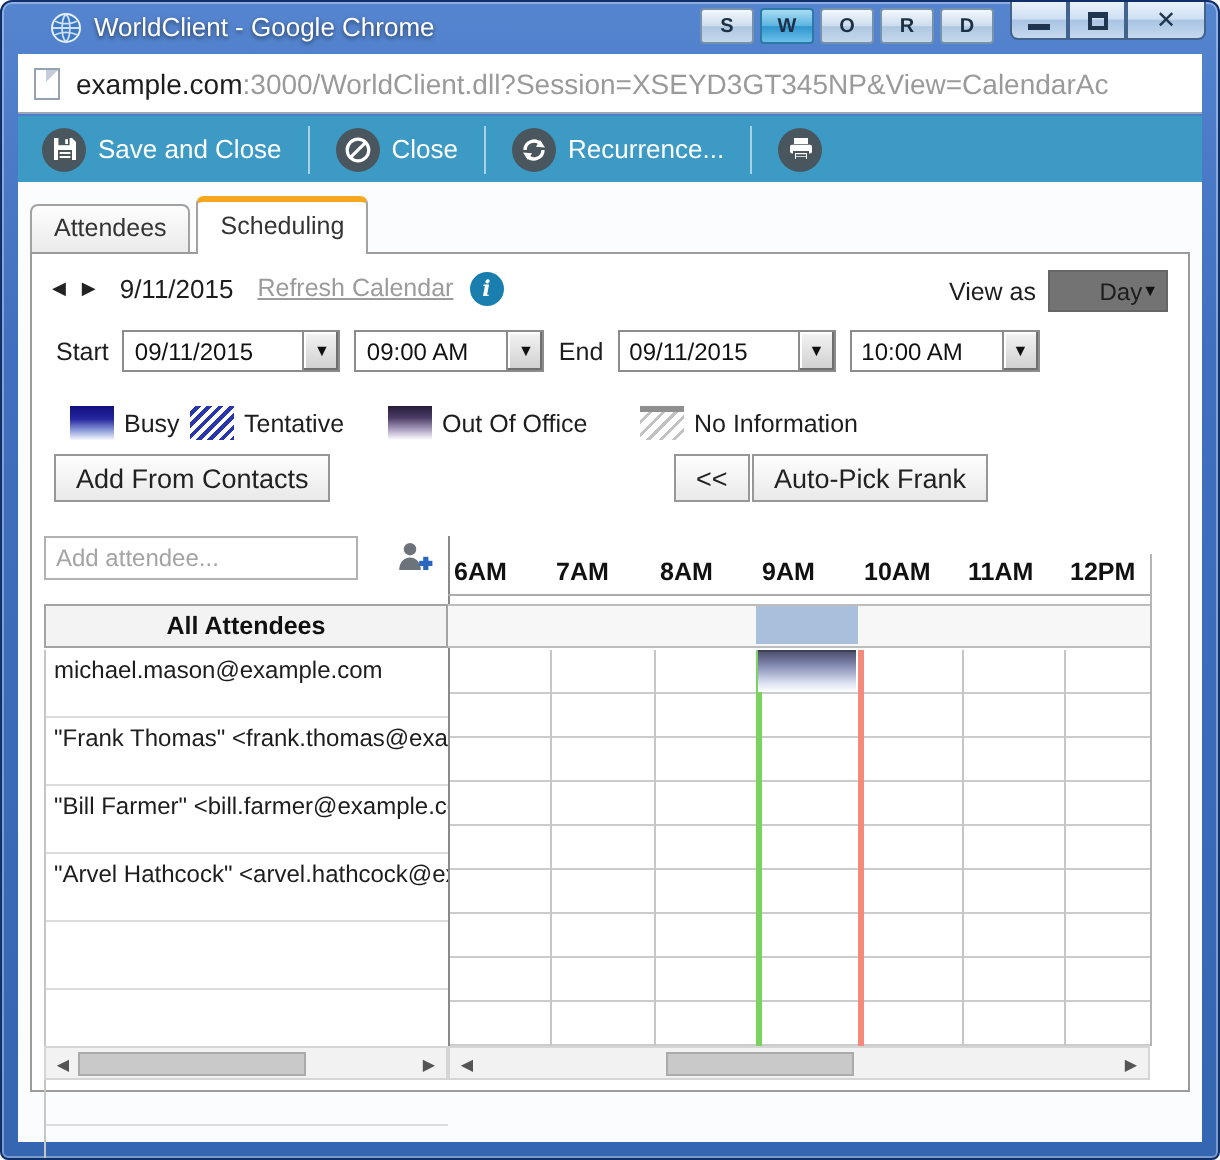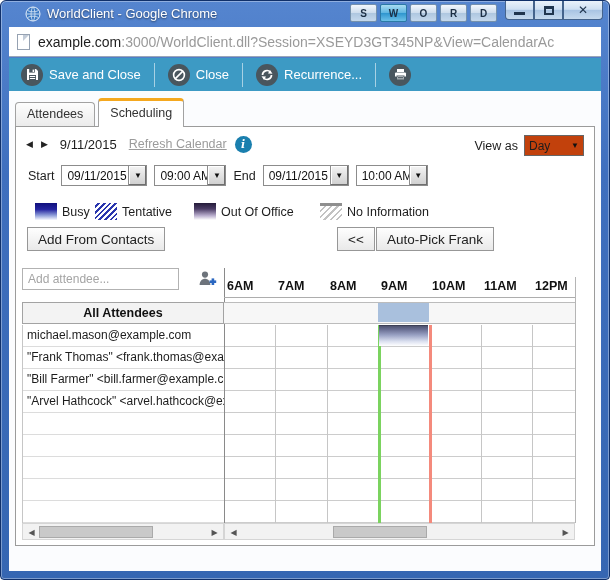--- a/index.html
+++ b/index.html
@@ -38,25 +38,25 @@
   .tab{font-size:12.5px;color:#333;padding:4px 11px 5px;background:linear-gradient(180deg,#fdfdfd,#ebebeb);border:1px solid #a2a2a2;border-bottom:none;border-radius:4px 4px 0 0;margin-right:3px;height:24px;}
   .tab.active{background:#fff;border-top:3px solid #f5a81f;height:29px;padding-top:5px;margin-bottom:-1px;}
   .panel{position:relative;margin:0 6px;height:420px;background:#fff;border:1px solid #9b9b9b;z-index:1;}
   
   .datenav{position:absolute;top:8px;left:10px;display:flex;align-items:center;gap:8px;}
   .navarrow{font-size:9px;color:#222;line-height:18px;}
   .navdate{font-size:13px;color:#1d1d1d;margin:0 4px;}
   .reflink{font-size:12.5px;color:#9b9b9b;text-decoration:underline;}
   .infoicon{width:17px;height:17px;border-radius:50%;background:#1a7fae;color:#fff;font-family:"DejaVu Serif",serif;font-style:italic;font-weight:bold;font-size:11px;display:flex;align-items:center;justify-content:center;}
   .viewas{position:absolute;top:8px;right:10px;display:flex;align-items:center;gap:6px;font-size:12.5px;color:#1d1d1d;}
-  .vselect{width:60px;height:21px;border:1px solid #666;background:#c2410c;display:flex;align-items:center;font-size:12px;padding:0 4px;justify-content:space-between;}
+  .vselect{width:60px;height:21px;border:1px solid #666;background:#737373;display:flex;align-items:center;font-size:12px;padding:0 4px;justify-content:flex-end;}
   .vselect .arr{font-size:8px;color:#111;}
   
   .rangerow{position:absolute;top:38px;left:12px;display:flex;align-items:center;gap:7px;font-size:12.5px;color:#1d1d1d;}
-  .combo{display:flex;height:21px;border:1px solid #8c8c8c;background:#fff;}
+  .combo{display:flex;height:21px;border:1px solid #8c8c8c;background:#fff;gap:23px;}
   .combo .val{font-size:12px;color:#111;padding:3px 5px;white-space:nowrap;}
   .combo.date .val{width:66px;}
   .combo.time .val{width:52px;}
   .combo .btn{width:18px;background:linear-gradient(180deg,#f4f4f4,#cfcfcf);border-left:1px solid #8c8c8c;box-shadow:inset -1px -1px 0 #6f6f6f,inset 1px 1px 0 #fff;display:flex;align-items:center;justify-content:center;font-size:8px;color:#111;}
   
   .legend-item{position:absolute;top:76px;display:flex;align-items:center;gap:5px;font-size:12.5px;color:#1d1d1d;}
   .sw{width:22px;height:17px;flex:none;}
   .sw-busy{background:linear-gradient(180deg,#10107c 0%,#2525a0 38%,#8d9cd8 72%,#f6f8ff 100%);}
   .sw-tent{background:repeating-linear-gradient(135deg,#ffffff 0 2px,#2a36ae 2px 4px);}
   .sw-ooo{background:linear-gradient(180deg,#241b39 0%,#4c3d66 35%,#b9aecd 74%,#ffffff 100%);}
@@ -66,21 +66,21 @@
   
   .sched{position:absolute;left:0;top:0;right:0;bottom:0;}
   .att-input{position:absolute;left:6px;top:141px;width:157px;height:22px;border:1px solid #b2b2b2;font-size:12px;padding:0 5px;color:#333;outline:none;}
   .att-input::placeholder{color:#a4a4a4;}
   .addperson{position:absolute;left:181px;top:142px;width:20px;height:20px;}
   .hour-label{position:absolute;top:152px;font-size:12.5px;font-weight:bold;color:#111;}
   .hdr-underline{position:absolute;top:170px;height:1px;background:#adadad;}
   .allatt-cell{position:absolute;left:6px;top:175px;width:202px;height:22px;background:#f3f3f3;border:1px solid #a3a3a3;font-size:12.5px;font-weight:bold;color:#111;text-align:center;line-height:20px;}
   .allatt-strip{position:absolute;top:175px;height:22px;background:#f7f7f7;border-top:1px solid #bcbcbc;border-bottom:1px solid #bcbcbc;}
   .names-col{position:absolute;left:6px;top:198px;width:202px;border-left:1px solid #c6c6c6;}
-  .nrow{height:22px;border-bottom:1px solid #dcdcdc;font-size:12px;color:#1d1d1d;line-height:21px;padding-left:4px;white-space:nowrap;overflow:hidden;}
+  .nrow{height:34px;border-bottom:1px solid #dcdcdc;font-size:12px;color:#1d1d1d;line-height:21px;padding-left:4px;white-space:nowrap;overflow:hidden;}
   .grid-rows{position:absolute;top:198px;}
   .grow{height:22px;border-bottom:1px solid #cccccc;}
   .vline{position:absolute;width:1px;background:#c6c6c6;}
   .vline.major{background:#8a8a8a;}
   .vline.edge{background:#b5b5b5;}
   .selline{position:absolute;width:3px;}
   .busyblock{position:absolute;height:21px;background:linear-gradient(180deg,#4f536f 0%,#6a6f93 18%,#99a1c3 45%,#dde2f1 78%,#ffffff 100%);border-top:1px solid #3c3f55;}
   .allatt-block{position:absolute;height:19px;}
   
   .hscroll{position:absolute;top:396px;height:17px;background:#f2f2f2;border:1px solid #d5d5d5;}

